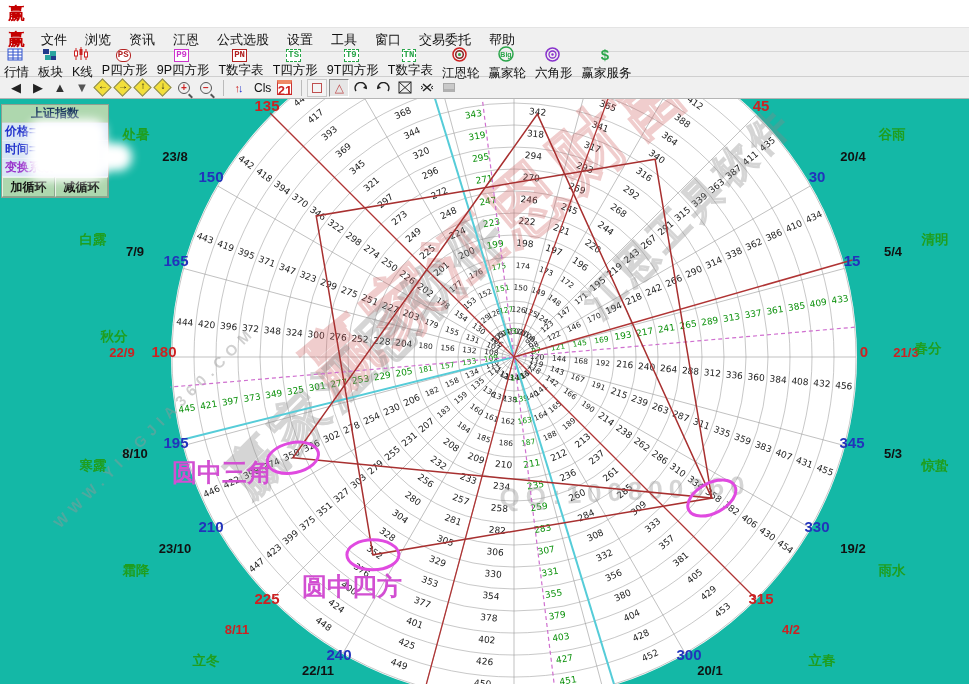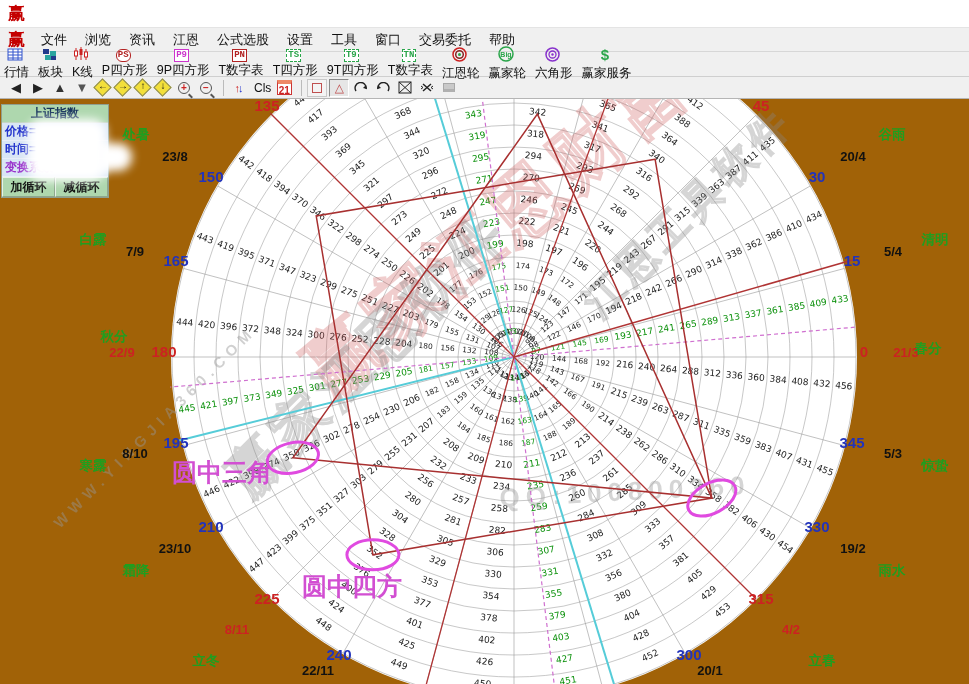--- a/index.html
+++ b/index.html
@@ -17,27 +17,27 @@
   .tb2-ico { display:inline-flex; align-items:center; justify-content:center; width:20px; height:18px; margin-right:2px; font-size:13px; color:#222; position:relative;}
   .tb2-sep { width:1px; height:16px; background:#bbb; margin:0 5px; }
   .diamond { position:relative; width:18px; height:18px; }
   .diamond .d { position:absolute; left:2px; top:2px; width:13px; height:13px; background:#f2df3a; border:1px solid #8a8a5a; transform:rotate(45deg);}
   .diamond .a { position:absolute; left:0; top:1px; width:18px; text-align:center; font-size:10px; color:#111; z-index:1;}
   .mag { width:12px; height:12px; border:1.6px solid #555; border-radius:50%; position:relative; font-size:10px; font-weight:bold; color:#cc2222; display:flex; align-items:center; justify-content:center; line-height:10px;}
   .mag::after { content:""; position:absolute; right:-4px; bottom:-4px; width:5px; height:2px; background:#555; transform:rotate(45deg);}
   .updown .u { color:#cc2222; font-weight:bold; font-size:11px;}
   .updown .d2 { color:#2233cc; font-weight:bold; font-size:11px; margin-left:-2px;}
   .clsbtn { font-size:12px; color:#111; padding:0 3px;}
-  .cal { width:15px; height:15px; border:1px solid #cc3333; background:#fff; font-size:10px; color:#cc2222; text-align:center; line-height:13px; font-weight:bold; border-top:4px solid #e86;}
+  .cal { width:15px; height:15px; border:1px solid #cc3333; background:#fff; font-size:13px; color:#cc2222; text-align:center; line-height:13px; font-weight:bold; border-top:4px solid #e86;}
   .shape-btn { border:1px solid #c9c9c9; background:#f4f4f4; width:20px; height:18px; display:inline-flex; align-items:center; justify-content:center;}
   .shape-btn.pressed { border:1px solid #8a8a8a; background:#e6e6e6; border-right-color:#fff; border-bottom-color:#fff;}
   .red-outline-sq { width:10px; height:10px; border:1.3px solid #c05050;}
   .tri-glyph { color:#c05050; font-size:12px; line-height:12px;}
   .gray-screen { width:12px; height:9px; background:#c9c9c9; border:1px solid #a8a8a8; border-bottom:3px solid #b0b0b0;}
-  .chart { position:relative; width:969px; height:585px; background:#a16207; }
+  .chart { position:relative; width:969px; height:585px; background:#14b8a6; }
   svg text { user-select:none; }
   .panel { position:absolute; left:1px; top:5px; width:108px; border:1px solid #8f9f8f; background:#d9e6f5; font-size:12px; font-weight:bold; z-index:5;}
   .panel-header { height:18px; line-height:17px; text-align:center; background:#aed7ae; color:#16325c; border-bottom:1px solid #c6d6c6;}
   .panel-row { height:18px; line-height:17px; padding-left:3px; border-bottom:1px solid #e8eef8; white-space:nowrap; overflow:hidden;}
   .panel-buttons { display:flex; height:20px; }
   .panel-buttons .pbtn { flex:1; background:#aed7ae; border:1px solid #8ea88e; border-left-color:#e6f2e6; border-top-color:#e6f2e6; text-align:center; line-height:18px; color:#111; font-weight:bold; cursor:pointer;}
   .blur-blob { position:absolute; background:#fff; filter:blur(5px); border-radius:14px; z-index:6;}
 </style>
 </head>
 <body>

